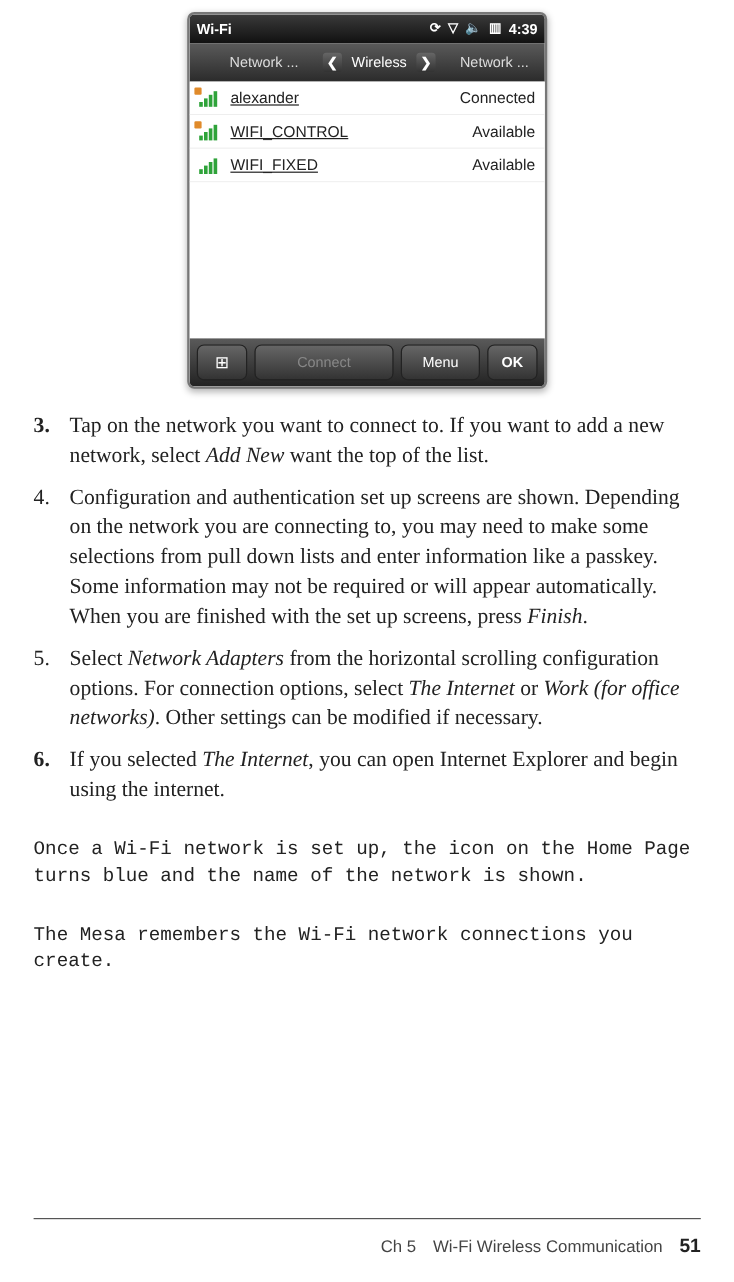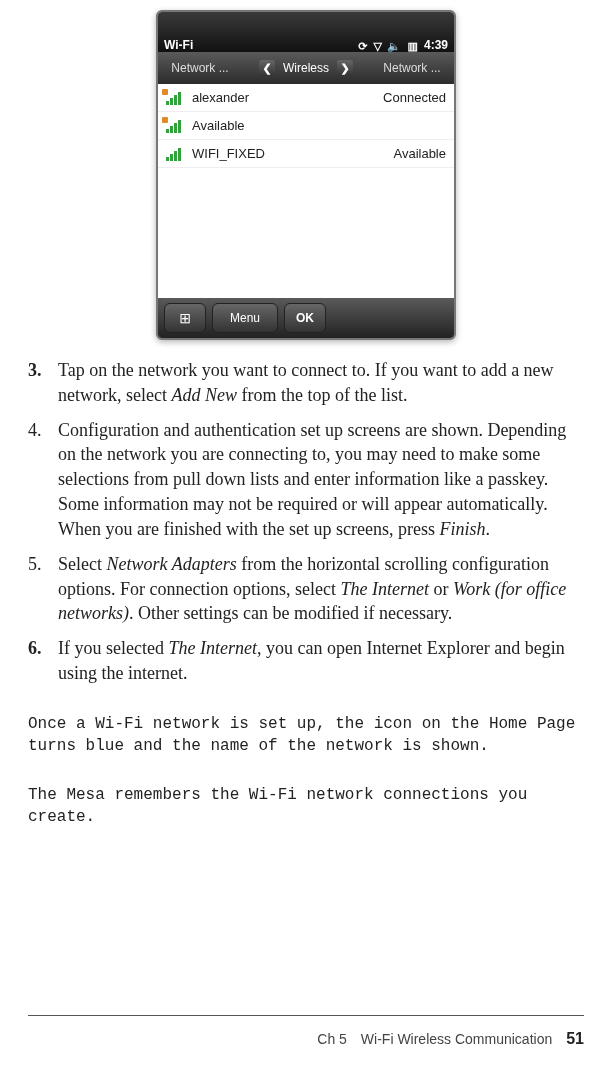--- a/index.html
+++ b/index.html
@@ -24,38 +24,39 @@
     border: 2px solid #777;
     border-radius: 6px;
     overflow: hidden;
     background: #fff;
     box-shadow: 0 2px 6px rgba(0,0,0,.3);
   }
   .statusbar {
     background: linear-gradient(#3a3a3a,#111);
     color: #fff;
     display: flex;
-    align-items: flex-end;
-    height: 40px;
+    align-items: center;
+    height: 24px;
     font: bold 12px Arial, sans-serif;
     padding: 0 6px;
   }
   .statusbar .title { flex: 0 0 auto; }
   .statusbar .spacer { flex: 1; }
   .statusbar .icons { display: flex; gap: 6px; align-items: center; }
   .statusbar .time { margin-left: 6px; font-weight: bold; }
   .si { font-size: 11px; line-height: 1; }
 
   .tabbar {
     background: linear-gradient(#5a5a5a,#2b2b2b);
     height: 32px;
     display: flex;
     align-items: center;
     color: #eee;
     font: 12px Arial, sans-serif;
+    padding-left: 20px;
   }
   .tabbar .side { width: 84px; text-align: center; color: #ddd; }
   .tabbar .center {
     flex: 1;
     display: flex;
     align-items: center;
     justify-content: center;
     gap: 8px;
   }
   .tabbar .center .label { color: #fff; font-weight: normal; }
@@ -94,21 +95,21 @@
   }
   .bar { position: absolute; bottom: 0; width: 3px; background: #2fa33a; }
   .bar.b1 { left:0; height:4px; }
   .bar.b2 { left:4px; height:7px; }
   .bar.b3 { left:8px; height:10px; }
   .bar.b4 { left:12px; height:13px; }
   .lockdot {
     position: absolute; top: -2px; left: -4px;
     width: 6px; height: 6px; background: #e08a2a; border-radius: 1px;
   }
-  .netname { flex: 1; }
+  .netname { flex: 1; text-decoration: underline; }
   .netstatus { color: #222; }
 
   .whitespace { height: 130px; background:#fff; }
 
   .bottombar {
     background: linear-gradient(#5a5a5a,#222);
     height: 40px;
     display: flex;
     align-items: center;
     padding: 0 6px;
@@ -204,49 +205,51 @@
         <span class="netstatus">Connected</span>
       </div>
       <div class="netrow">
         <span class="neticon">
           <span class="lockdot"></span>
           <span class="bar b1"></span>
             <span class="bar b2"></span>
             <span class="bar b3"></span>
             <span class="bar b4"></span>
         </span>
+        <span class="netname">WIFI_CONTROL</span>
         <span class="netstatus">Available</span>
       </div>
       <div class="netrow">
         <span class="neticon">
           <span class="bar b1"></span>
             <span class="bar b2"></span>
             <span class="bar b3"></span>
             <span class="bar b4"></span>
         </span>
         <span class="netname">WIFI_FIXED</span>
         <span class="netstatus">Available</span>
       </div>
     </div>
     <div class="whitespace"></div>
     <div class="bottombar">
       <div class="btn win">
         <span>⊞</span>
       </div>
+      <div class="btn connect">Connect</div>
       <div class="btn menu">Menu</div>
       <div class="btn ok">OK</div>
     </div>
   </div>
 
   <div class="steps">
 
     <div class="step">
       <div class="num bold">3.</div>
       <div class="body">
-        <span>Tap on the network you want to connect to. If you want to add a new network, select </span><em>Add New</em><span> from the top of the list.</span>
+        <span>Tap on the network you want to connect to. If you want to add a new network, select </span><em>Add New</em><span> want the top of the list.</span>
       </div>
     </div>
 
     <div class="step">
       <div class="num">4.</div>
       <div class="body">
         <span>Configuration and authentication set up screens are shown. Depending on the network you are connecting to, you may need to make some selections from pull down lists and enter information like a passkey. Some information may not be required or will appear automatically. When you are finished with the set up screens, press </span><em>Finish</em><span>.</span>
       </div>
     </div>
 

